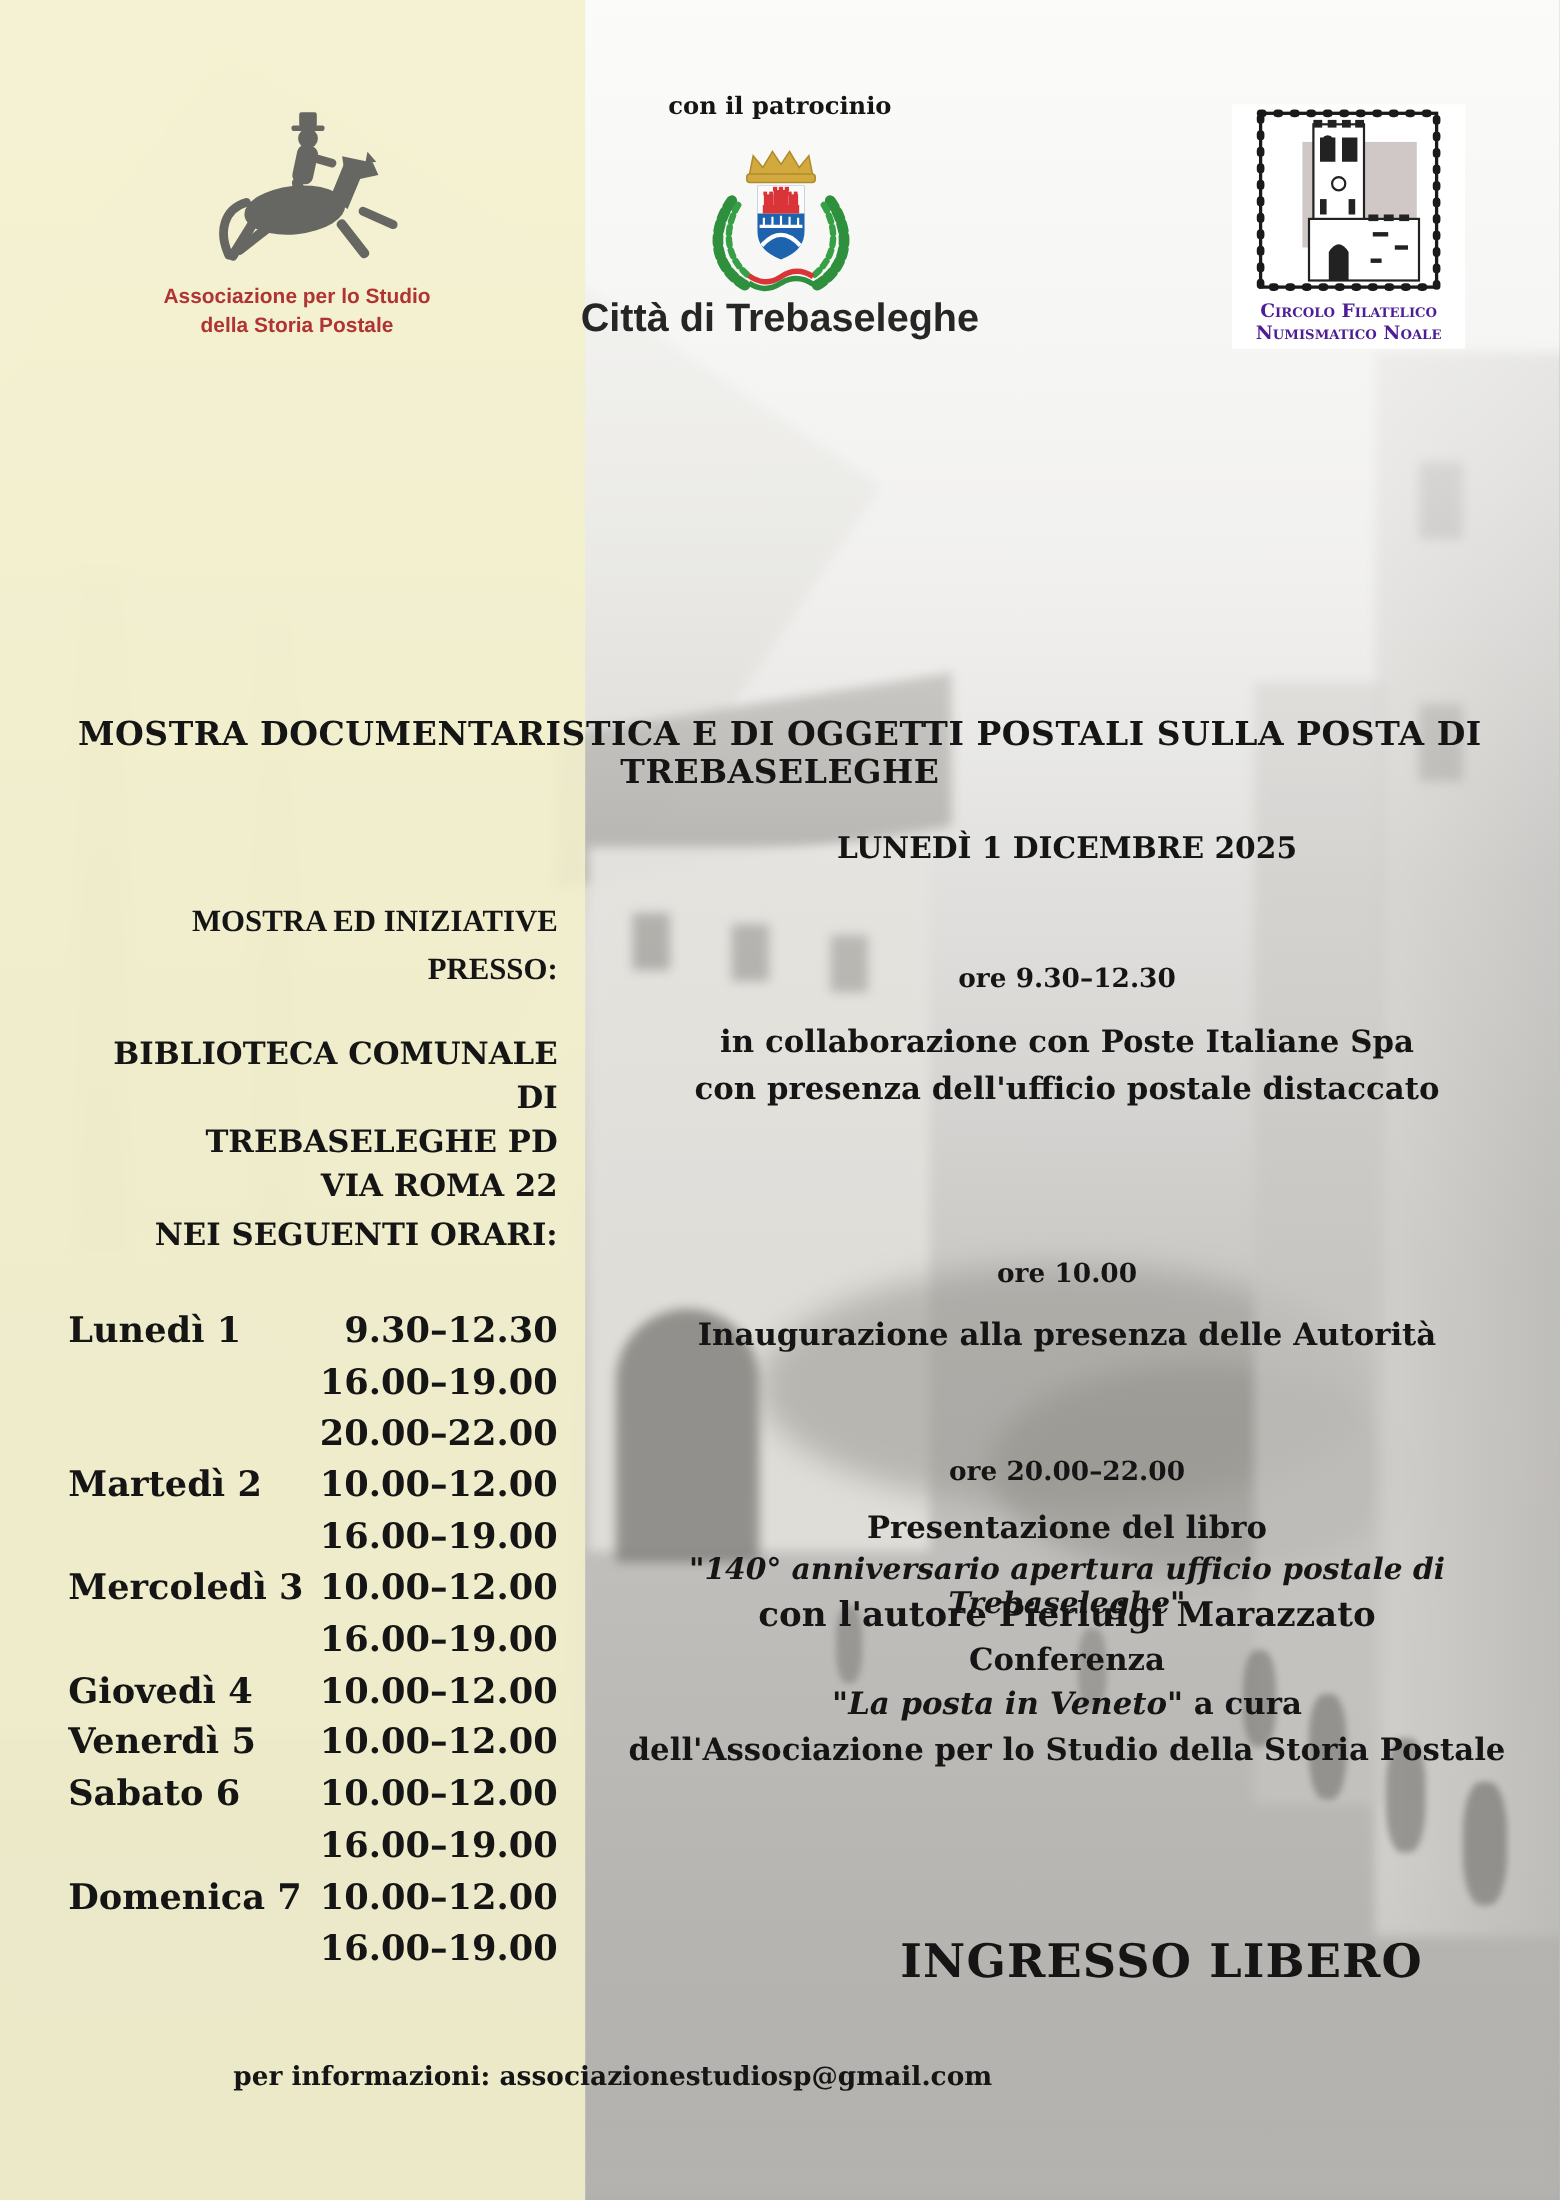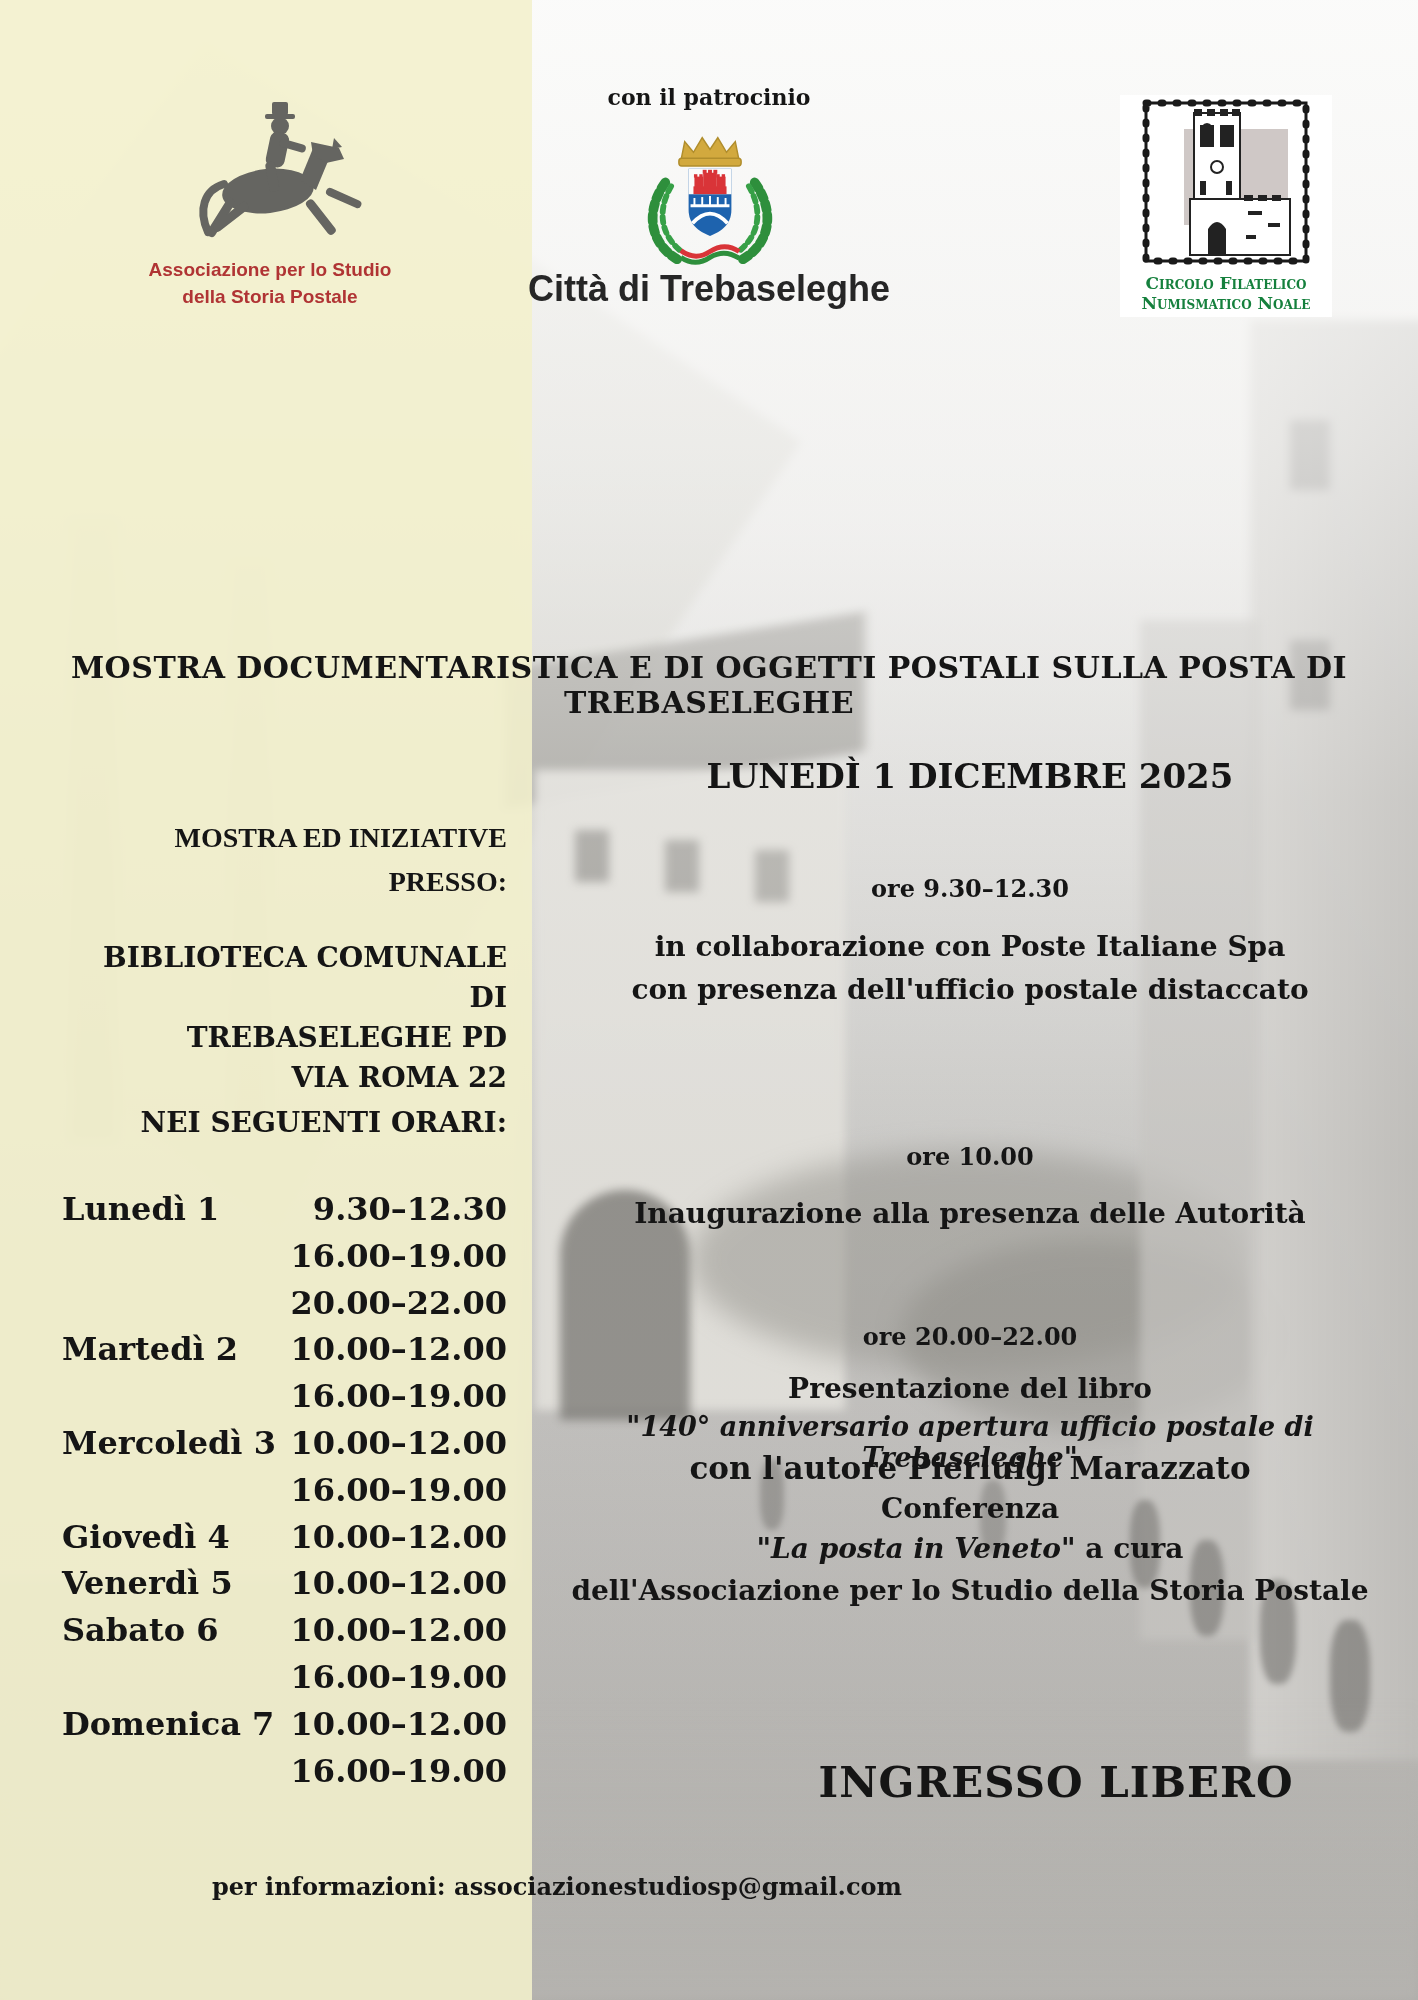--- a/index.html
+++ b/index.html
@@ -14,38 +14,38 @@
   .ph-fade{inset:0;background:linear-gradient(180deg,rgba(252,252,251,.92) 0%,rgba(252,252,251,.62) 22%,rgba(252,252,251,.30) 40%,rgba(252,252,251,.16) 58%,rgba(252,252,251,.18) 100%);}
   .ph-band{top:0;bottom:0;left:0;width:532px;background:rgba(243,240,204,.88);}
   
   .assoc-caption{left:55px;top:256px;width:430px;text-align:center;
     font-family:"Liberation Sans",sans-serif;font-weight:bold;font-size:19px;line-height:27px;color:#b03434;}
   .patronage{left:509px;top:84px;width:400px;text-align:center;font-weight:bold;font-size:22px;}
   .cityname{left:409px;top:268px;width:600px;text-align:center;
     font-family:"Liberation Sans",sans-serif;font-weight:bold;font-size:36px;color:#262626;}
   .stampbox{left:1120px;top:95px;width:212px;height:222px;background:#ffffff;}
   .stampcap{left:0;top:178px;width:212px;text-align:center;font-weight:bold;
-    font-variant:small-caps;font-size:17px;line-height:20px;color:#15803d;position:absolute;}
+    font-variant:small-caps;font-size:17px;line-height:20px;color:#4c1d95;position:absolute;}
   
   .title{left:60px;top:425px;width:1298px;text-align:center;font-weight:bold;
     font-size:54px;line-height:71px;letter-spacing:0px;}
   .subtitle{left:20px;top:650px;width:1378px;text-align:center;font-weight:bold;
     font-size:30px;letter-spacing:.5px;}
   
   .lcol{font-weight:bold;text-align:right;}
   .venue-intro{left:62px;top:816px;width:445px;font-size:28px;line-height:44px;font-family:Liberation Serif, serif;}
   .venue-name{left:62px;top:938px;width:445px;font-size:28px;line-height:40px;}
   .hours-label{left:62px;top:1106px;width:445px;font-size:28px;}
   .sched{left:62px;top:1190px;width:445px;}
   .srow{display:flex;justify-content:space-between;height:46.8px;align-items:baseline;}
   .sday{font-weight:bold;font-size:32px;white-space:nowrap;}
   .stime{font-weight:bold;font-size:32px;white-space:nowrap;margin-left:auto;}
   
   .rcol{left:540px;width:860px;text-align:center;font-weight:bold;}
-  .date-title{top:756px;font-size:34px;}
+  .date-title{top:756px;font-size:27px;}
   .ev-time{font-size:24px;}
   .ev-line{font-size:28px;line-height:43px;}
   .ev1-time{top:874px;}
   .ev1-lines{top:925px;}
   .ev2-time{top:1142px;}
   .ev2-lines{top:1192px;}
   .ev3-time{top:1322px;}
   .ev3-intro{top:1372px;font-size:28px;}
   .ev3-quote{top:1411px;font-size:27px;font-style:italic;}
   .ev3-author{top:1450px;font-size:31px;}

